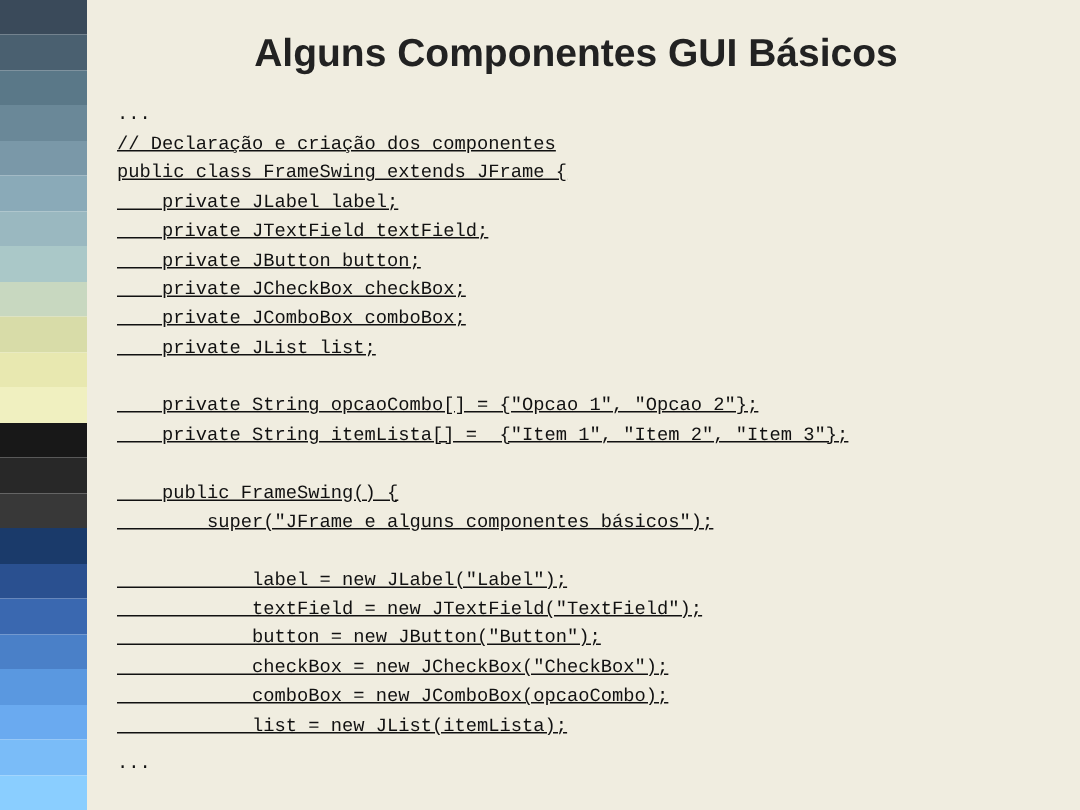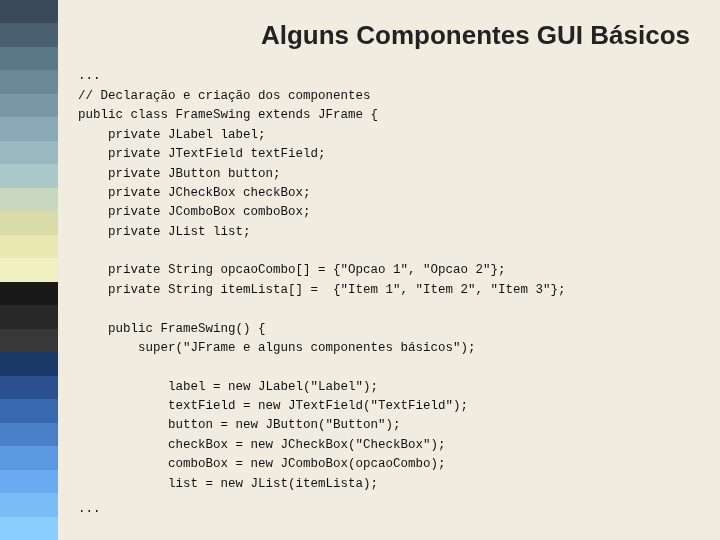--- a/index.html
+++ b/index.html
@@ -29,34 +29,35 @@
     }
 
     .main-content {
       flex: 1;
       background-color: #f0ede0;
       padding: 20px 30px 20px 20px;
       position: relative;
     }
 
     .slide-title {
-      text-align: right;
+      text-align: center;
       font-size: 26px;
       font-weight: bold;
       color: #222;
       margin-bottom: 18px;
       font-family: Arial, sans-serif;
     }
 
     .code-block {
       font-family: 'Courier New', Courier, monospace;
       font-size: 12.5px;
       line-height: 1.55;
       color: #111;
       white-space: pre;
+      text-decoration: underline;
     }
 
     .ellipsis {
       font-family: 'Courier New', Courier, monospace;
       font-size: 12.5px;
       color: #111;
       margin-bottom: 4px;
     }
 
     .ellipsis-bottom {

